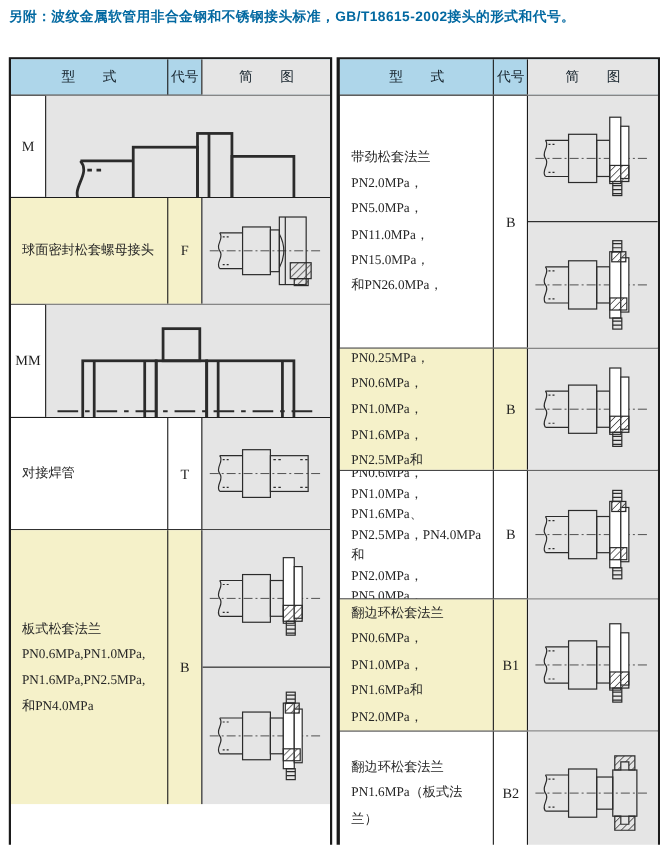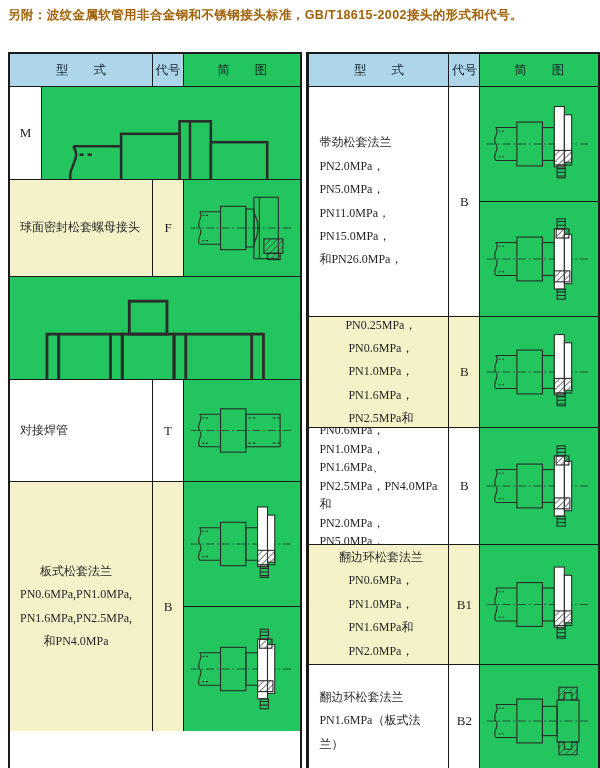--- a/index.html
+++ b/index.html
@@ -2,41 +2,41 @@
 <html style="--header-bg: #aed6ea; --highlight-bg: #f5f1c9; --border: #1b1b1b;"><head>
 <meta charset="utf-8">
 <style>
   html,body { margin:0; padding:0; }
   body {
     width:600px; height:768px; background:#ffffff; overflow:hidden; position:relative;
     font-family:"Liberation Sans", sans-serif;
   }
   .title {
     position:absolute; left:8px; top:7px; width:584px;
-    font-size:12.5px; font-weight:bold; color:#a16207; letter-spacing:0.4px;
+    font-size:12.5px; font-weight:bold; color:#0369a1; letter-spacing:0.4px;
   }
   .tables { position:absolute; left:8px; top:52px; display:flex; }
   .tbl { border:2px solid var(--border,#1b1b1b); background:#fff; box-sizing:content-box; }
   .tbl.left  { margin-right:4px; }
   .tbl.right { border-left-width:3px; }
   .trow { display:flex; border-top:1.5px solid var(--border,#1b1b1b); box-sizing:border-box; }
   .trow:first-child { border-top:none; }
   .cell { box-sizing:border-box; border-left:1.5px solid var(--border,#1b1b1b); overflow:hidden; }
   .cell:first-child { border-left:none; }
   .thead { background:var(--header-bg,#aed6ea); height:32px; }
   .thead .cell { display:flex; align-items:center; justify-content:center;
                  font-size:12.5px; color:#16232c; }
   .c-type { width:142px; display:flex; align-items:center; text-align:left;
             padding:4px 6px 4px 10px; font-size:12px; line-height:1.95;
             white-space:pre-line; color:#262626; font-family:"Liberation Serif", serif; }
   .tbl.right .c-type { width:139px; }
   .c-code { width:31px; display:flex; align-items:center; justify-content:center;
             font-family:"Liberation Serif", serif; font-size:13px; color:#1d1d1d; }
-  .c-diag { flex:1; background:#22c55e; display:flex; flex-direction:column; }
-  .hl .c-type, .hl .c-code { background:var(--highlight-bg,#f5f1c9);text-align:center; }
+  .c-diag { flex:1; background:#e5e5e5; display:flex; flex-direction:column; }
+  .hl .c-type, .hl .c-code { background:var(--highlight-bg,#f5f1c9); }
   .sub { flex:1; border-top:1.5px solid var(--border,#1b1b1b); display:flex; }
   .sub:first-child { border-top:none; }
   .diagbox { flex:1; padding:3px 4px; display:flex; }
   .diagbox svg { width:100%; height:100%; }
   .hatchdefs { position:absolute; width:0; height:0; }
 </style>
 </head>
 <body>
 
 <svg class="hatchdefs" aria-hidden="true">
@@ -102,20 +102,21 @@
                   <rect x="84" y="57" width="21" height="16" fill="url(#hatch)"></rect>
                   <rect x="88" y="73" width="14" height="7" fill="url(#hatch)"></rect>
                 </g>
               </svg>
             </div>
           </div>
         </div>
     </div>
 
     <div class="trow" style="height:103px">
+      <div class="cell c-code">MM</div>
       <div class="cell c-diag">
           <div class="sub">
             <div class="diagbox">
               <svg viewBox="0 0 120 90" preserveAspectRatio="xMidYMid meet">
                 <g fill="none" stroke="#2b2b2b" stroke-width="1.2">
                   <path d="M3 45 H117" stroke-width="0.8" stroke-dasharray="9 3 2 3"></path>
                   <rect x="14" y="23" width="32" height="44"></rect>
                   <path d="M19 23 v44 M41 23 v44"></path>
                   <rect x="46" y="23" width="22" height="44"></rect>
                   <rect x="49" y="9" width="16" height="14"></rect>

